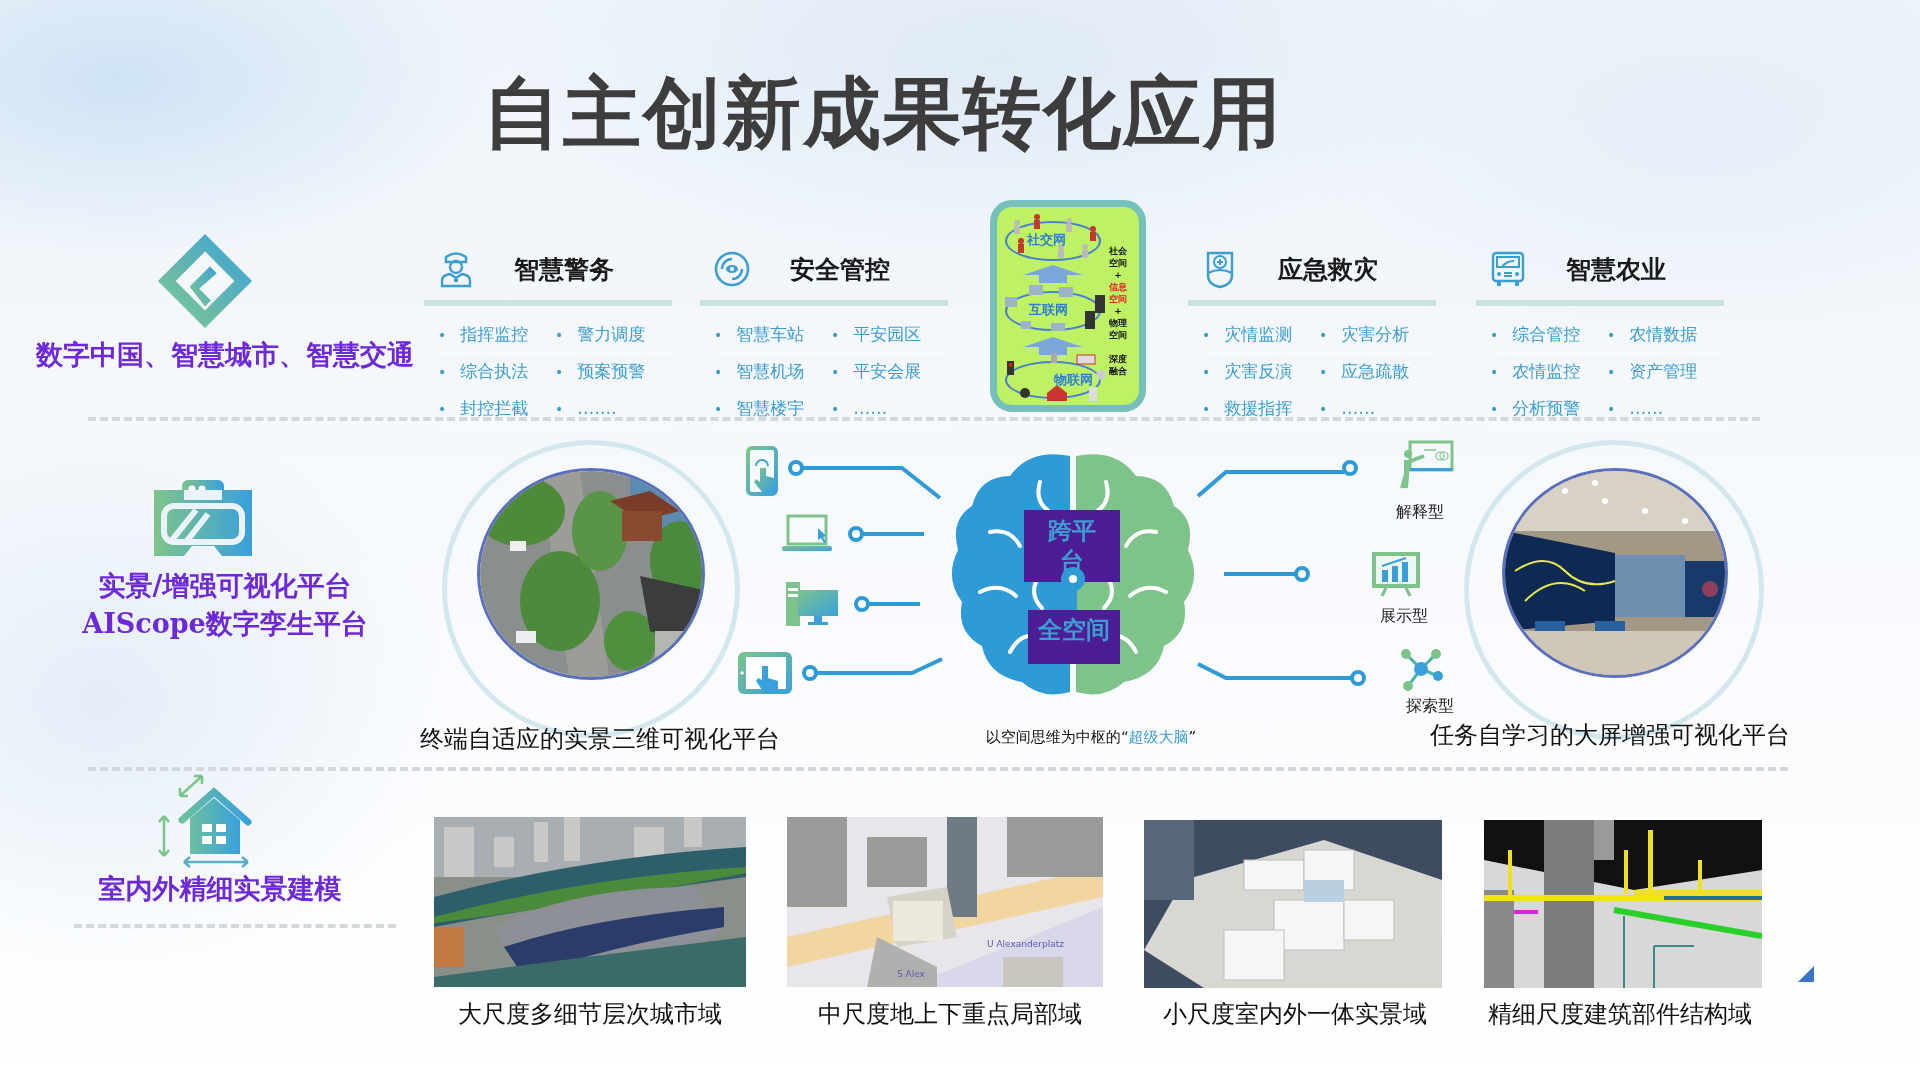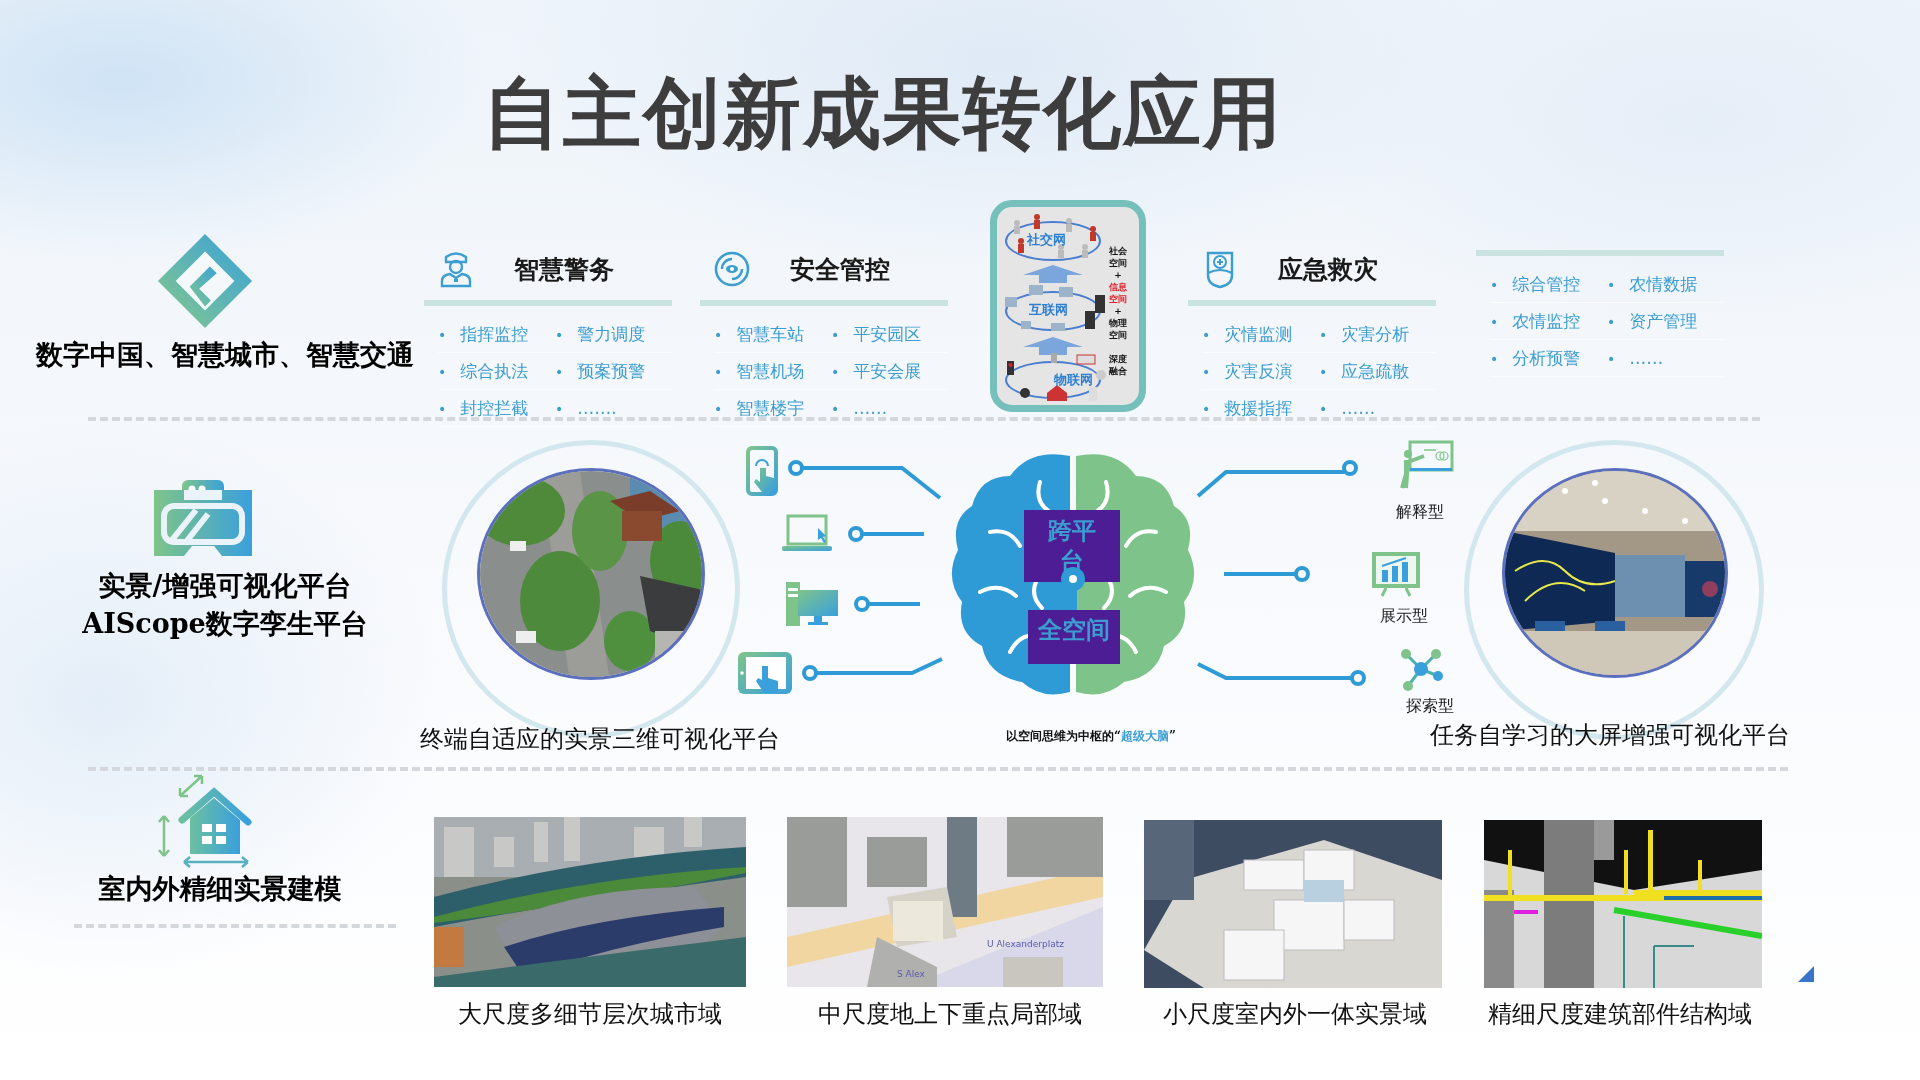--- a/index.html
+++ b/index.html
@@ -19,21 +19,21 @@
 
   
   .page-title {
     left: 0; width: 1766px; top: 62px; text-align: center;
     font-size: 78px; font-weight: bold; color: #3d3d3d; letter-spacing: 2px;
     font-family: "DejaVu Serif", "Liberation Serif", serif;
   }
 
   
   .left-label {
-    text-align: center; font-weight: bold; color: #000000;
+    text-align: center; font-weight: bold; color: #6d28d9;
     font-size: 27px; line-height: 38px;
     font-family: "DejaVu Serif", "Liberation Serif", serif;
   }
 
   
   .divider {
     height: 0; border-top: 4px dashed #d4d8dc;
   }
 
   
@@ -53,21 +53,21 @@
   .cat-item {
     font-size: 17px; color: #3b9dd0; height: 37px; line-height: 37px;
     font-family: "DejaVu Sans", "Liberation Sans", sans-serif;
     border-bottom: 1px solid rgba(255,255,255,0.6);
   }
   .cat-item::before { content: "•"; color: #3b9dd0; margin-right: 14px; font-size: 14px; }
 
   
   .net-box {
     left: 990px; top: 200px; width: 156px; height: 212px;
-    border: 7px solid #76c0bb; border-radius: 22px; background: #e5e5e5;
+    border: 7px solid #76c0bb; border-radius: 22px; background: #bef264;
   }
   .net-side {
     position: absolute; right: 8px; top: 38px; width: 26px;
     font-size: 9px; font-weight: bold; line-height: 12px; text-align: center; color: #111;
     font-family: "DejaVu Sans", "Liberation Sans", sans-serif;
   }
   .net-side .red { color: #e0202a; }
   .net-label { position: absolute; font-size: 13px; font-weight: bold; color: #2f7fd0;
     font-family: "DejaVu Sans", "Liberation Sans", sans-serif; }
   .net-ring { position: absolute; border: 2px solid #4a7fd0; border-radius: 50%; }
@@ -79,21 +79,21 @@
   .photo-circle {
     border-radius: 50%; border: 3px solid #5b6fbf; overflow: hidden;
   }
   .caption {
     font-size: 24px; color: #111; text-align: center;
     font-family: "DejaVu Sans", "Liberation Sans", sans-serif;
   }
   .small-label { font-size: 16px; color: #222; text-align: center;
     font-family: "DejaVu Sans", "Liberation Sans", sans-serif; }
 
-  .brain-caption { font-size: 12px; font-weight: bold; color: #111; }
+  .brain-caption { font-size: 15px; font-weight: normal; color: #111; }
   .brain-caption .hl { color: #3b9dd0; }
 
   .brain-box {
     background: #4c1d95; color: #3b9dd0; font-weight: bold; font-size: 24px;
     text-align: center; line-height: 30px;
   }
 
   
   .tile { overflow: hidden; }
   .tile-caption { font-size: 24px; color: #111; text-align: center;
@@ -186,20 +186,33 @@
     <div class="cat-item">灾情监测</div>
     <div class="cat-item">灾害分析</div>
     <div class="cat-item">灾害反演</div>
     <div class="cat-item">应急疏散</div>
     <div class="cat-item">救援指挥</div>
     <div class="cat-item">……</div>
   </div>
 </div>
 
 <div class="abs cat" style="left:1476px; top:244px;">
+  <div class="cat-head">
+    <svg class="icon" viewBox="0 0 40 40">
+      <rect x="5" y="4" width="30" height="28" rx="3" fill="none" stroke="#3b9dd0" stroke-width="2.4"></rect>
+      <path d="M9 8 h22 v10 h-22z" fill="none" stroke="#3b9dd0" stroke-width="2"></path>
+      <path d="M14 18 q4 -6 12 -6" fill="none" stroke="#3b9dd0" stroke-width="1.8"></path>
+      <circle cx="11" cy="25" r="2" fill="#3b9dd0"></circle>
+        <circle cx="29" cy="25" r="2" fill="#3b9dd0"></circle>
+      <path d="M16 24 h8 M16 27 h8" stroke="#3b9dd0" stroke-width="1.8"></path>
+      <rect x="9" y="32" width="4" height="5" fill="#3b9dd0"></rect>
+        <rect x="27" y="32" width="4" height="5" fill="#3b9dd0"></rect>
+    </svg>
+    <span class="cat-title">智慧农业</span>
+  </div>
   <div class="cat-bar"></div>
   <div class="cat-grid">
     <div class="cat-item">综合管控</div>
     <div class="cat-item">农情数据</div>
     <div class="cat-item">农情监控</div>
     <div class="cat-item">资产管理</div>
     <div class="cat-item">分析预警</div>
     <div class="cat-item">……</div>
   </div>
 </div>

